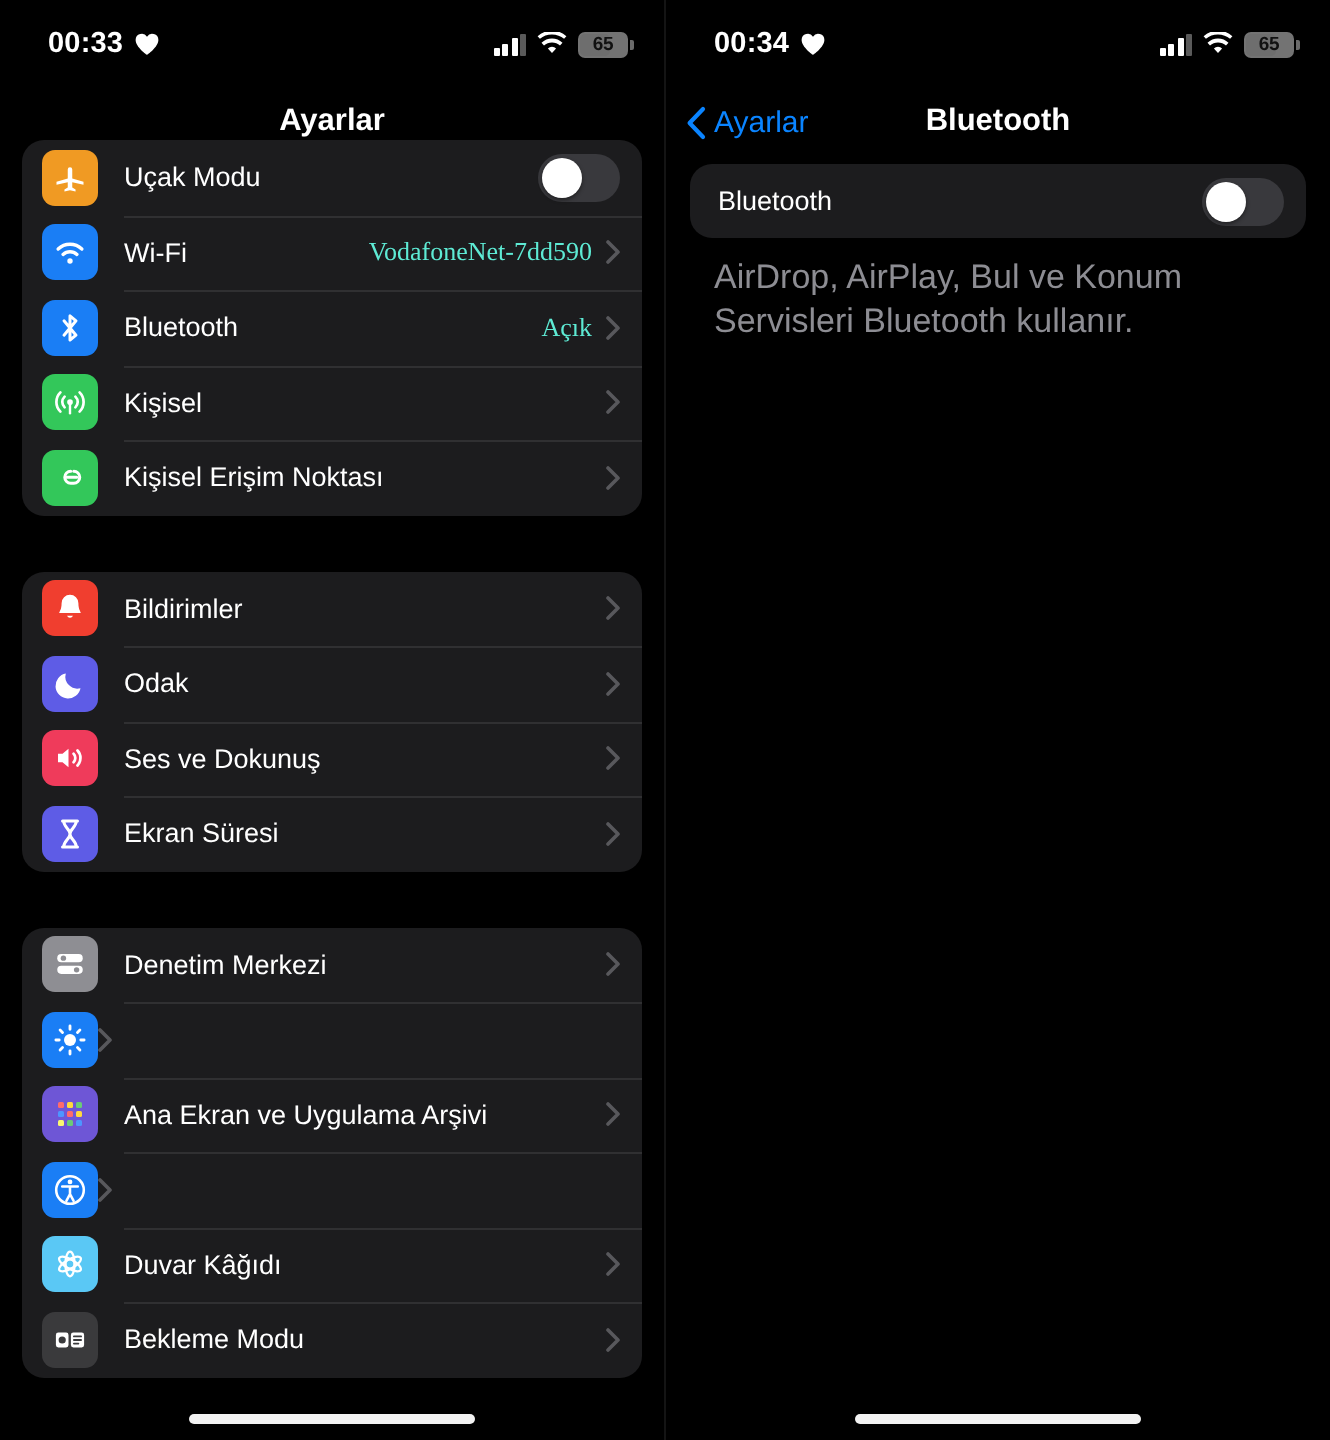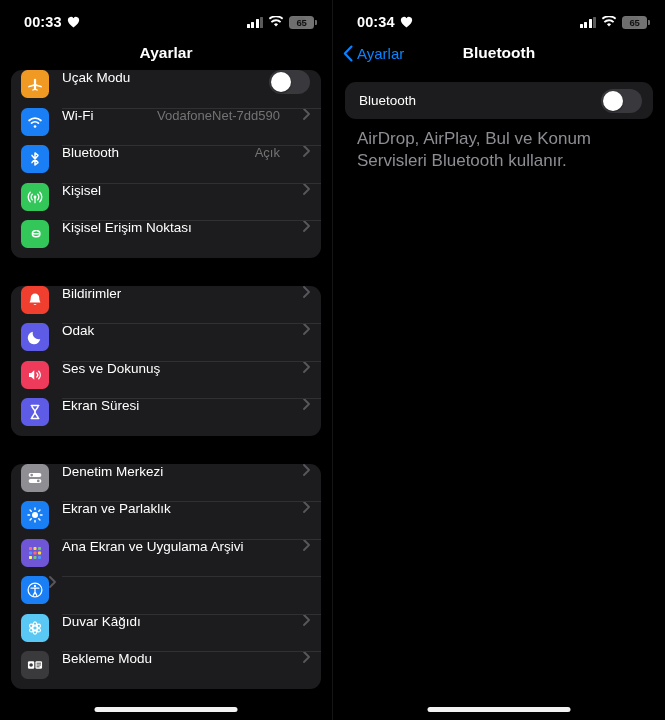--- a/index.html
+++ b/index.html
@@ -97,21 +97,21 @@
     color: #111;
     letter-spacing: -0.2px;
     z-index: 2;
   }
 
   
   .navbar {
     height: 34px;
     position: relative;
     display: flex;
-    align-items: center;
+    align-items: flex-end;
     justify-content: center;
   }
   .nav-title {
     font-size: 15.5px;
     font-weight: bold;
     color: #fff;
   }
   .nav-back {
     position: absolute;
     left: 10px;
@@ -129,20 +129,21 @@
     padding: 0 11px;
   }
   .group {
     background: #1c1c1e;
     border-radius: 11px;
     margin-bottom: 28px;
     overflow: hidden;
   }
   .row {
     display: flex;
+    align-items: center;
     height: 37.5px;
     padding-left: 10px;
     position: relative;
   }
   .row + .row::before {
     content: "";
     position: absolute;
     left: 51px; right: 0; top: 0;
     height: 1px;
     background: #303032;
@@ -159,23 +160,24 @@
   }
   .row-label {
     flex: 1;
     margin-left: 13px;
     font-size: 13.5px;
     color: #fff;
     white-space: nowrap;
   }
   .row-value {
     font-size: 13px;
-    color: #737373;
-    margin-right: 23px;
+    color: #5eead4;
+    margin-right: 7px;
     white-space: nowrap;
+    font-family: Liberation Serif, serif;
   }
   .chev {
     margin-right: 11px;
     flex: 0 0 auto;
     display: block;
   }
 
   
   .toggle {
     width: 41px;
@@ -396,21 +398,20 @@
             </div>
             <div class="row">
               <span class="app-icon" style="background:#1a7ef5">
                 <svg width="18" height="18" viewBox="0 0 24 24">
                   <circle cx="12" cy="12" r="4" fill="#fff"></circle>
                   <g stroke="#fff" stroke-width="1.9" stroke-linecap="round">
                     <path d="M12 2.6v2.2M12 19.2v2.2M2.6 12h2.2M19.2 12h2.2M5.4 5.4l1.6 1.6M17 17l1.6 1.6M18.6 5.4L17 7M7 17l-1.6 1.6"></path>
                   </g>
                 </svg>
               </span>
-              <span class="row-label">Ekran ve Parlaklık</span>
               <svg class="chev" width="7" height="12" viewBox="0 0 7 12">
                 <path d="M1 1l5 5-5 5" fill="none" stroke="#58585c" stroke-width="1.8" stroke-linecap="round" stroke-linejoin="round"></path>
               </svg>
             </div>
             <div class="row">
               <span class="app-icon" style="background:#6e56d6">
                 <svg width="18" height="18" viewBox="0 0 24 24">
                   <g>
                     <rect x="4" y="4" width="4" height="4" rx="1" fill="#ff6b6b"></rect>
                     <rect x="10" y="4" width="4" height="4" rx="1" fill="#ffd93d"></rect>

